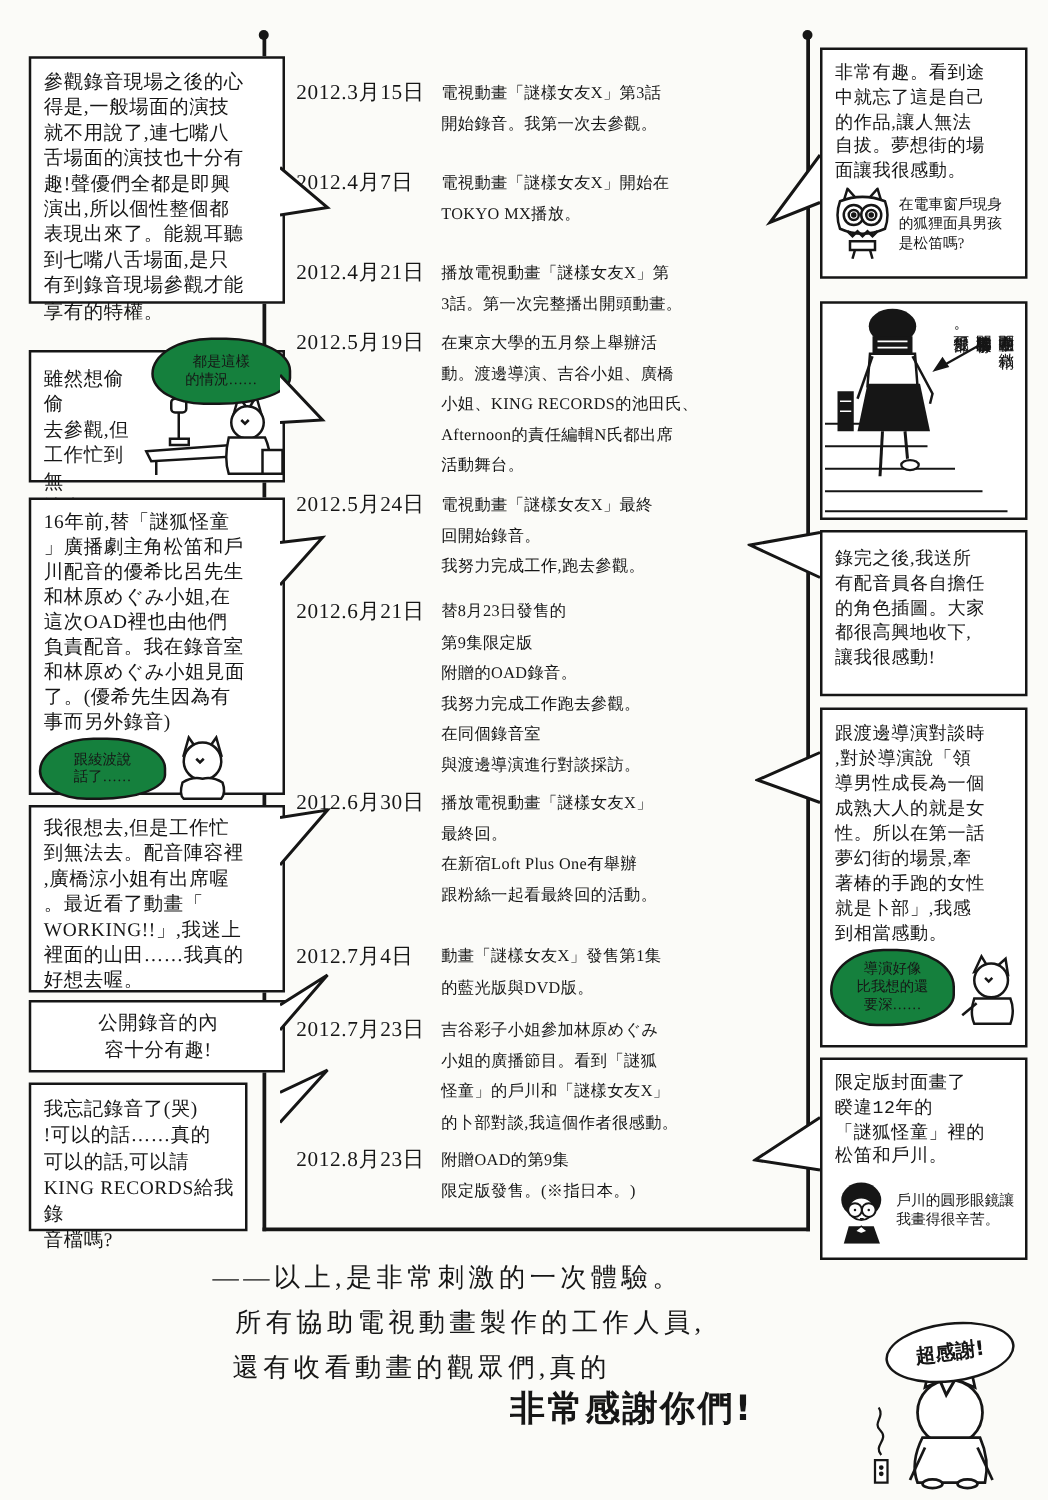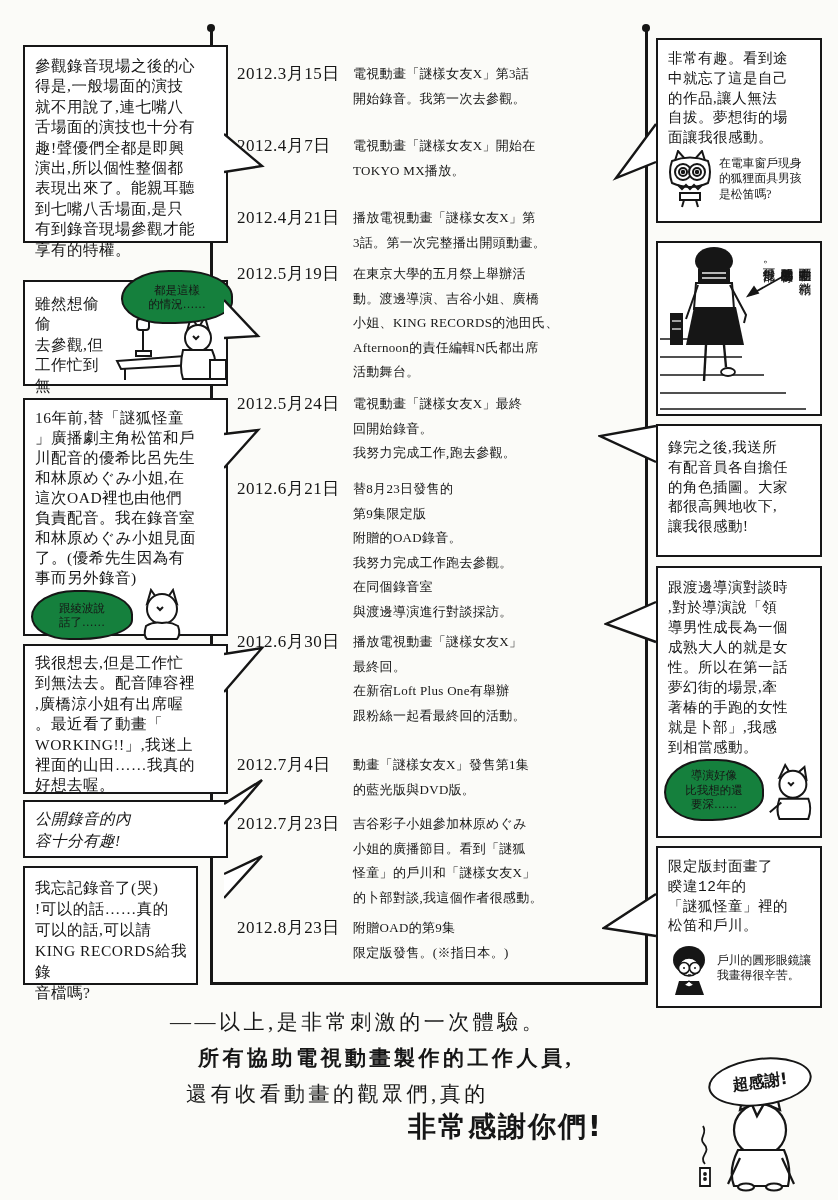--- a/index.html
+++ b/index.html
@@ -20,21 +20,21 @@
   .hline{position:absolute;height:3px;background:var(--ink);z-index:0;}
   .tick{position:absolute;width:8px;height:8px;background:var(--ink);border-radius:50%;z-index:0;}
 
   
   .box{
     position:absolute;border:2.5px solid var(--ink);background:#fff;z-index:1;
   }
   .txt{white-space:pre-line;letter-spacing:.5px;}
   .ltxt{font-size:15.5px;line-height:20.4px;padding:9px 8px 0 10px;}
   .rtxt{font-size:14.5px;line-height:19.8px;padding:9px 8px 0 10px;}
-  .center{font-style:italic;}
+  .center{text-align:center;}
 
   
   .tail{position:absolute;z-index:2;}
   .tail path{fill:#fff;stroke:var(--ink);stroke-width:2.4;}
 
   
   .cloud{
     position:absolute;background:#15803d;border:2px solid var(--ink);
     border-radius:48% 52% 58% 42% / 60% 55% 45% 52%;
     display:flex;align-items:center;justify-content:center;
@@ -393,21 +393,21 @@
       <path d="M58,6 L2,16 L58,42"></path>
     </svg>
   <svg class="tail" style="left:604px;top:596px;" width="54" height="50" viewBox="0 0 54 50">
       <path d="M52,6 L2,28 L52,46"></path>
     </svg>
   <svg class="tail" style="left:602px;top:888px;" width="56" height="52" viewBox="0 0 56 52">
       <path d="M54,6 L2,40 L54,48"></path>
     </svg>
 
   <div class="foot" style="left:170px;top:1008px;">——以上,是非常刺激的一次體驗。</div>
-  <div class="foot" style="left:198px;top:1044px;font-weight:bold;">所有協助電視動畫製作的工作人員,</div>
+  <div class="foot" style="left:188px;top:1044px;">所有協助電視動畫製作的工作人員,</div>
   <div class="foot" style="left:186px;top:1080px;">還有收看動畫的觀眾們,真的</div>
   <div class="foot-big" style="left:408px;top:1108px;">非常感謝你們!</div>
 
   <div class="shout">
     <span>超感謝!</span>
   </div>
   <svg class="tail" style="left:748px;top:1100px;" width="20" height="20" viewBox="0 0 20 20">
       <path d="M2,0 L9,16 L17,2"></path>
     </svg>
 

